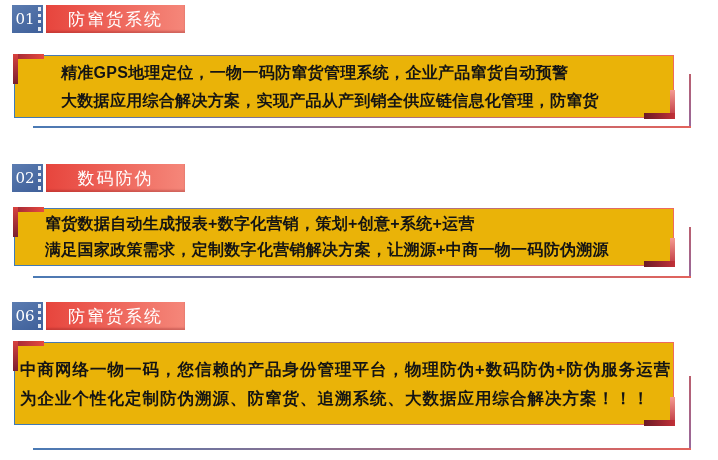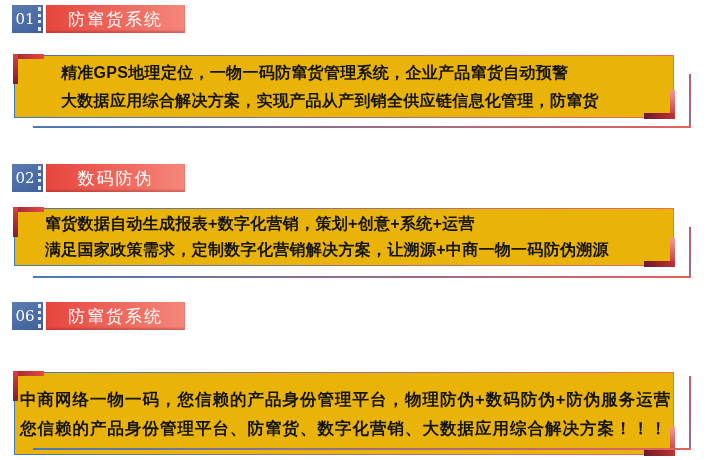--- a/index.html
+++ b/index.html
@@ -102,24 +102,24 @@
   <div class="hdr" style="top:302px;">
     <div class="numbox">
       <span>06</span>
       <span class="dots"></span>
     </div>
     <div class="titlebox">
       <span>防窜货系统</span>
     </div>
   </div>
 
-  <div class="cbox" style="top:372px;height:83px;justify-content:center;">
+  <div class="cbox" style="top:342px;height:83px;justify-content:center;">
     <div class="lines" style="padding-left:5px;line-height:29px;letter-spacing:1px;font-size:16.5px;">
       <div class="tline">中商网络一物一码，您信赖的产品身份管理平台，物理防伪+数码防伪+防伪服务运营</div>
-      <div class="tline">您信赖的产品身份管理平台、防窜货、数字化营销、大数据应用综合解决方案！！！</div>
+      <div class="tline">为企业个性化定制防伪溯源、防窜货、追溯系统、大数据应用综合解决方案！！！</div>
     </div>
     <div class="tlh"></div>
     <div class="tlv"></div>
     <div class="brv"></div>
     <div class="brh"></div>
   </div>
   <div class="echo-v" style="top:376px;height:74px;"></div>
   <div class="echo-h" style="top:448px;"></div>
 
 </div>

